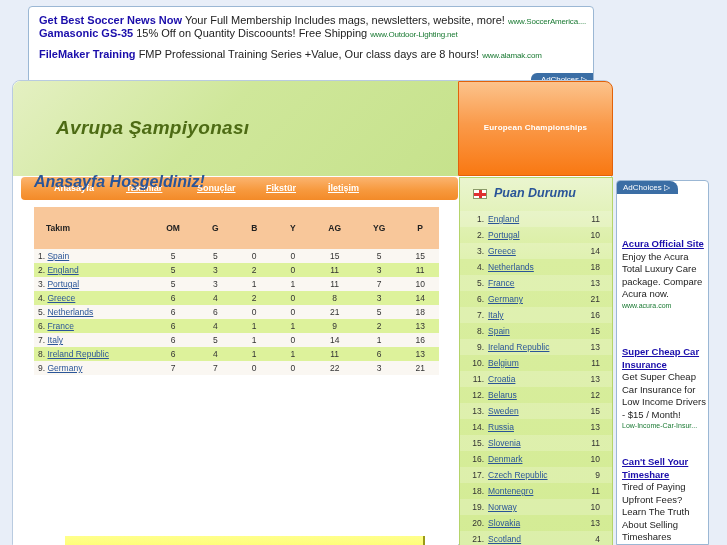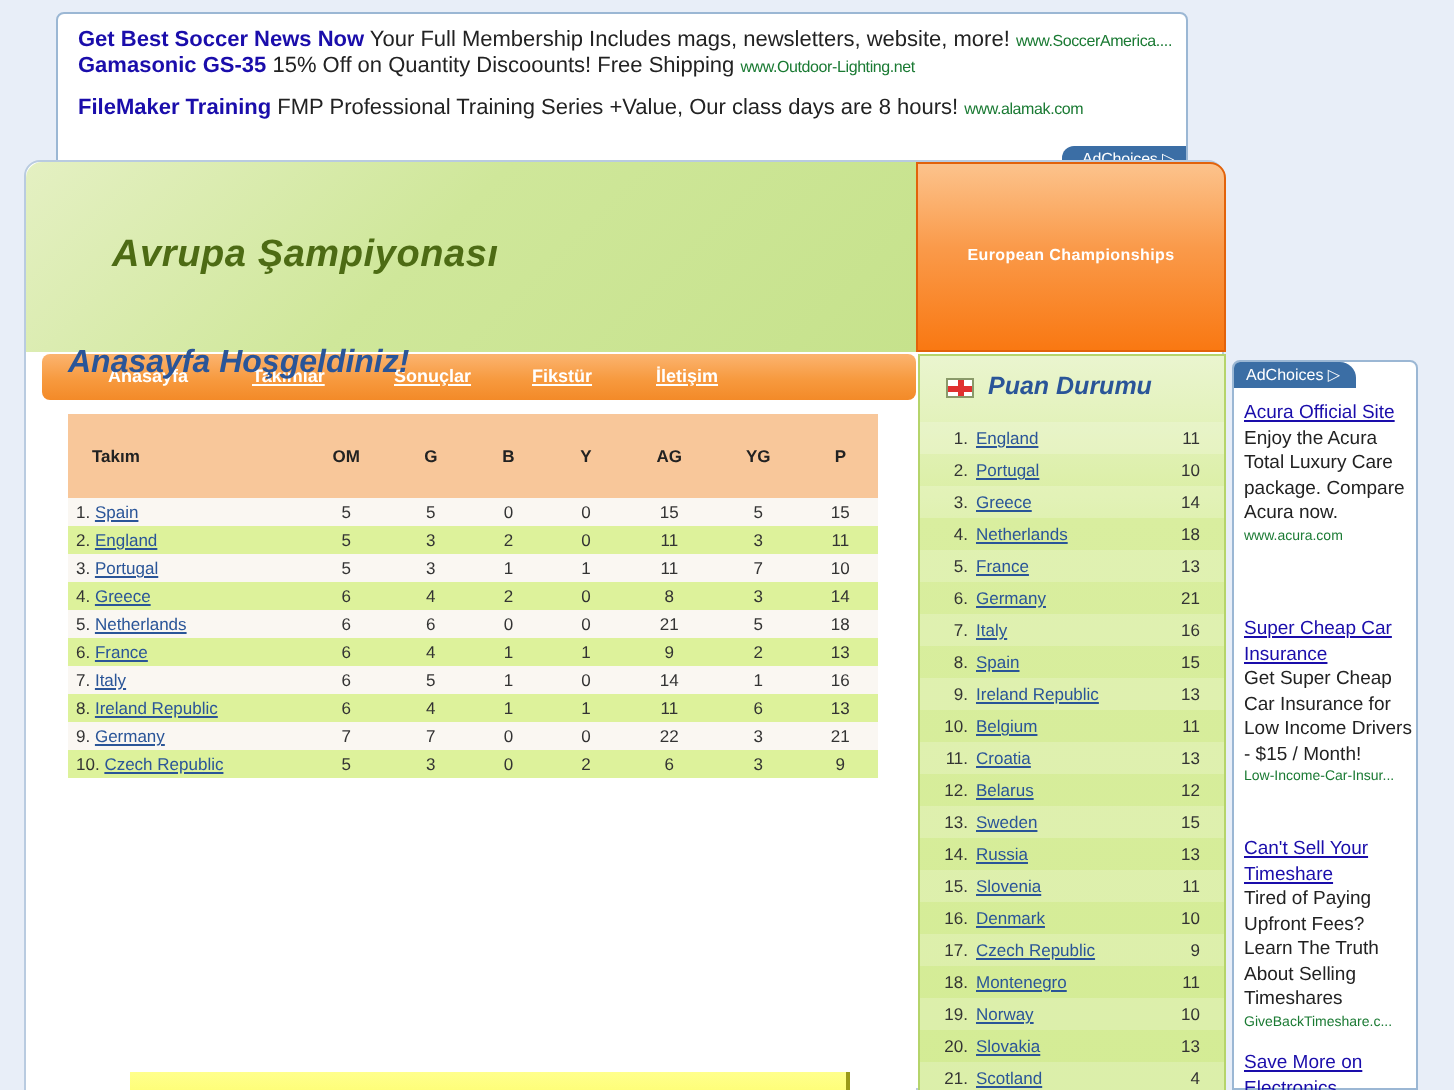--- a/index.html
+++ b/index.html
@@ -291,25 +291,26 @@
     border-radius: 3px 8px 0 0;
     white-space: nowrap;
   }
   .rad-block {
     position: absolute;
     left: 5px;
     width: 85px;
   }
   .rad-title {
     color: #1a0dab;
-    font-weight: normal;
+    font-weight: bold;
     font-size: 9.5px;
     text-decoration: underline;
     line-height: 12.5px;
     display: block;
+    margin-top: 37px;
   }
   .rad-body {
     color: #222;
     font-size: 9.5px;
     line-height: 12.5px;
     display: block;
   }
   .rad-url {
     color: #1a7a33;
     font-size: 7px;
@@ -454,30 +455,20 @@
         <tr class="odd">
           <td class="team-cell"><span class="rank-num">9. </span><a class="team-link">Germany</a></td>
           <td>7</td>
           <td>7</td>
           <td>0</td>
           <td>0</td>
           <td>22</td>
           <td>3</td>
           <td>21</td>
         </tr>
-        <tr class="even">
-          <td class="team-cell"><span class="rank-num">10. </span><a class="team-link">Czech Republic</a></td>
-          <td>5</td>
-          <td>3</td>
-          <td>0</td>
-          <td>2</td>
-          <td>6</td>
-          <td>3</td>
-          <td>9</td>
-        </tr>
       </tbody>
   </table>
 
   <a id="all-standings-link">Tüm Puan Durumu</a>
 
   <div id="bahisci-banner">
     
   </div>
 
   <div id="sidebar">

